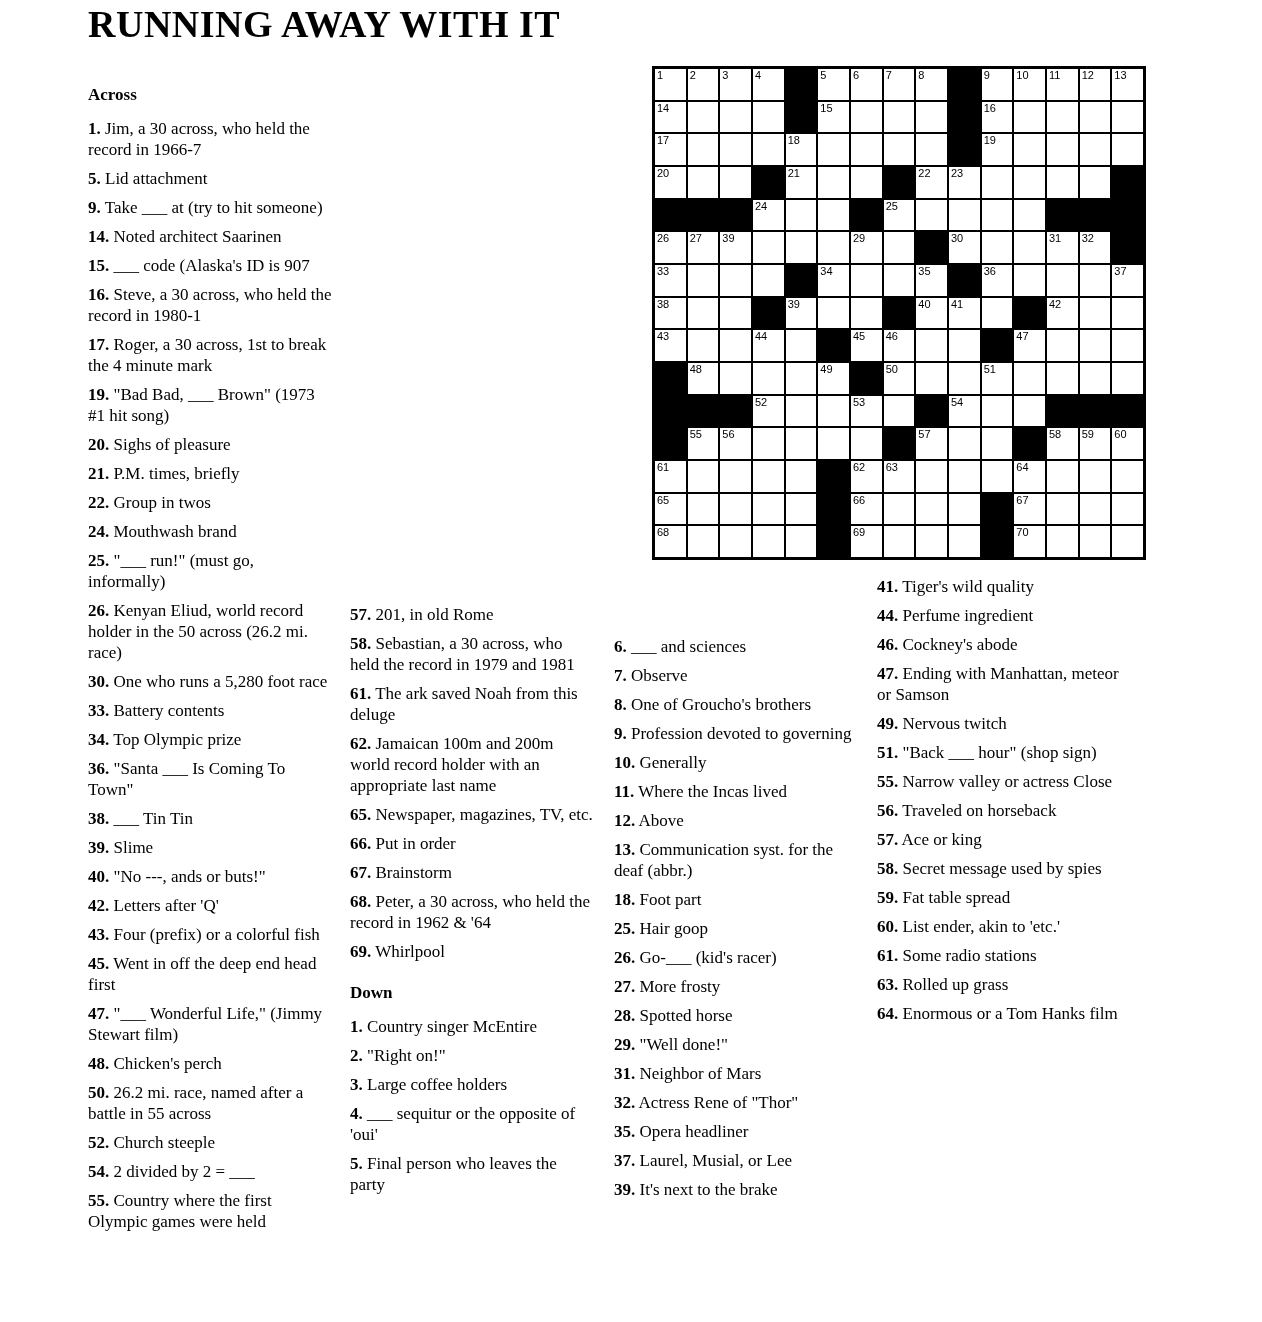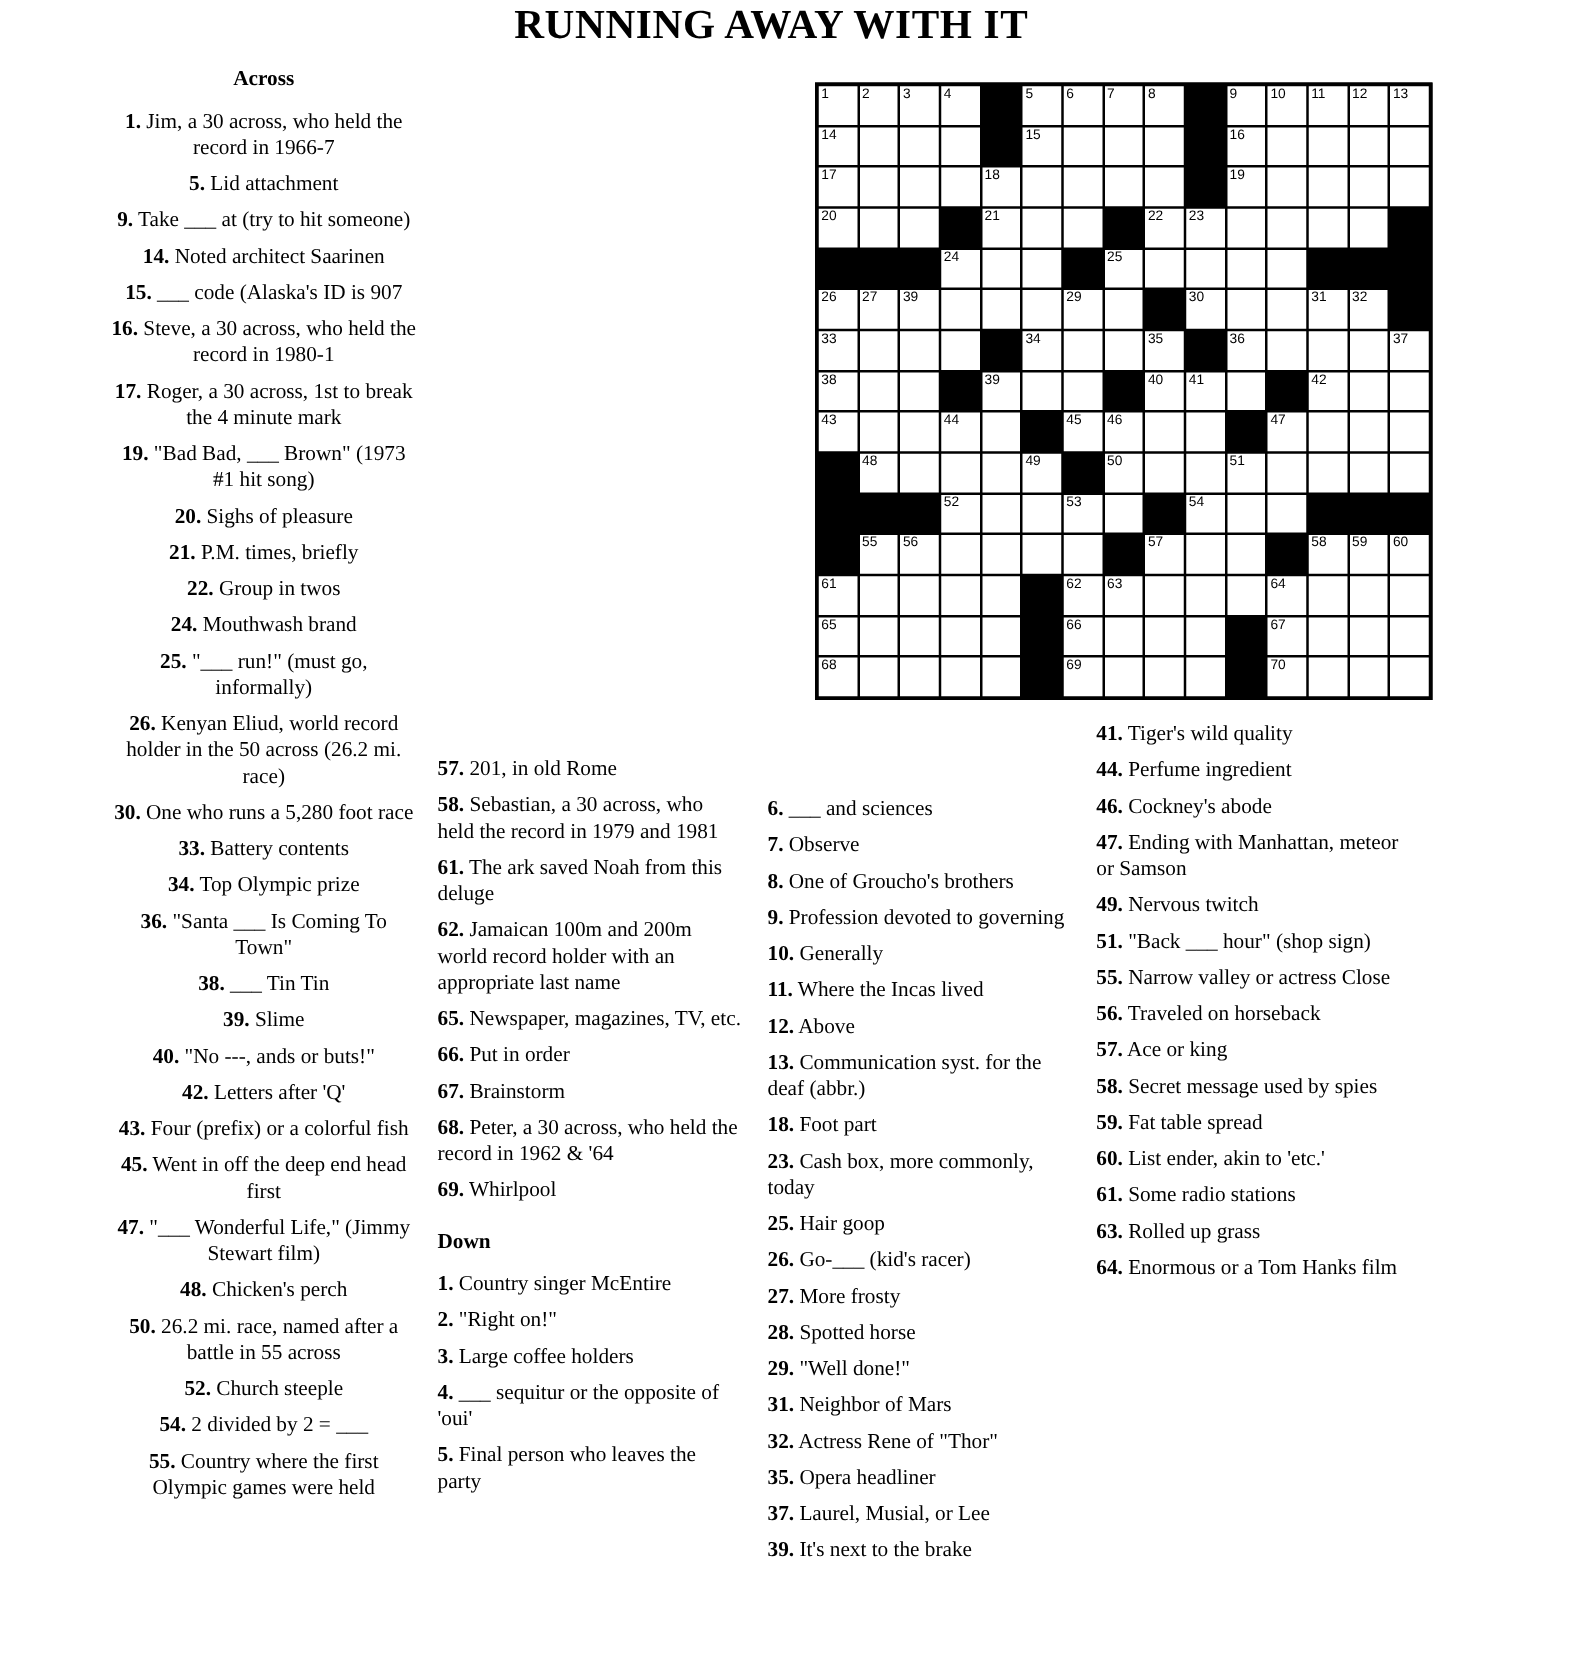--- a/index.html
+++ b/index.html
@@ -4,22 +4,22 @@
 <style>
   html, body { margin: 0; padding: 0; background: #ffffff; }
   body {
     width: 1262px; height: 1322px; position: relative;
     font-family: "Liberation Serif", serif; color: #000;
   }
   .page { position: absolute; left: 0; top: 0; width: 1262px; height: 1322px; overflow: hidden; }
 
   .title {
     position: absolute; left: 88px; top: 2px; width: 1058px;
-    margin: 0; text-align: center;
-    font-size: 33px; font-weight: bold; letter-spacing: 0.5px;
+    margin: 0; text-align: left;
+    font-size: 38px; font-weight: bold; letter-spacing: 0.5px;
     font-family: "Liberation Serif", serif;
   }
 
   .col { position: absolute; font-size: 17px; line-height: 21px; }
   .col h2 { font-size: 17px; line-height: 21px; margin: 0 0 13px 0; font-weight: bold; }
   h2.down-header { margin: 20px 0 13px 0; }
   .clue { margin: 0 0 8px 0; }
   .clue b { font-weight: bold; }
 
   .grid {
@@ -407,21 +407,21 @@
       <div class="cell"></div>
       <div class="cell black"></div>
       <div class="cell">
         <span class="cellnum">70</span>
       </div>
       <div class="cell"></div>
       <div class="cell"></div>
       <div class="cell"></div>
     </div>
 
-  <div class="col" id="col1" style="left:88px; top:52px; width:246px;text-align:center;">
+  <div class="col" id="col1" style="left:88px; top:84px; width:246px;">
     <h2>Across</h2>
     <div id="col1-across">
         <p class="clue"><b>1.</b> Jim, a 30 across, who held the record in 1966-7</p>
         <p class="clue"><b>5.</b> Lid attachment</p>
         <p class="clue"><b>9.</b> Take ___ at (try to hit someone)</p>
         <p class="clue"><b>14.</b> Noted architect Saarinen</p>
         <p class="clue"><b>15.</b> ___ code (Alaska's ID is 907</p>
         <p class="clue"><b>16.</b> Steve, a 30 across, who held the record in 1980-1</p>
         <p class="clue"><b>17.</b> Roger, a 30 across, 1st to break the 4 minute mark</p>
         <p class="clue"><b>19.</b> "Bad Bad, ___ Brown" (1973 #1 hit song)</p>
@@ -476,21 +476,20 @@
     <div id="col3-down">
         <p class="clue"><b>6.</b> ___ and sciences</p>
         <p class="clue"><b>7.</b> Observe</p>
         <p class="clue"><b>8.</b> One of Groucho's brothers</p>
         <p class="clue"><b>9.</b> Profession devoted to governing</p>
         <p class="clue"><b>10.</b> Generally</p>
         <p class="clue"><b>11.</b> Where the Incas lived</p>
         <p class="clue"><b>12.</b> Above</p>
         <p class="clue"><b>13.</b> Communication syst. for the deaf (abbr.)</p>
         <p class="clue"><b>18.</b> Foot part</p>
-        <p class="clue"><b>23.</b> Cash box, more commonly, today</p>
         <p class="clue"><b>25.</b> Hair goop</p>
         <p class="clue"><b>26.</b> Go-___ (kid's racer)</p>
         <p class="clue"><b>27.</b> More frosty</p>
         <p class="clue"><b>28.</b> Spotted horse</p>
         <p class="clue"><b>29.</b> "Well done!"</p>
         <p class="clue"><b>31.</b> Neighbor of Mars</p>
         <p class="clue"><b>32.</b> Actress Rene of "Thor"</p>
         <p class="clue"><b>35.</b> Opera headliner</p>
         <p class="clue"><b>37.</b> Laurel, Musial, or Lee</p>
         <p class="clue"><b>39.</b> It's next to the brake</p>

